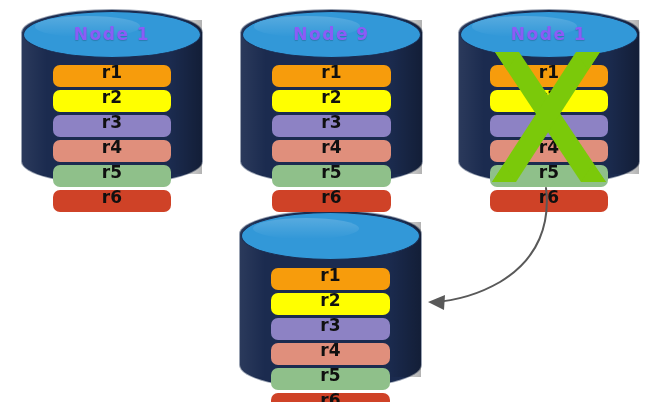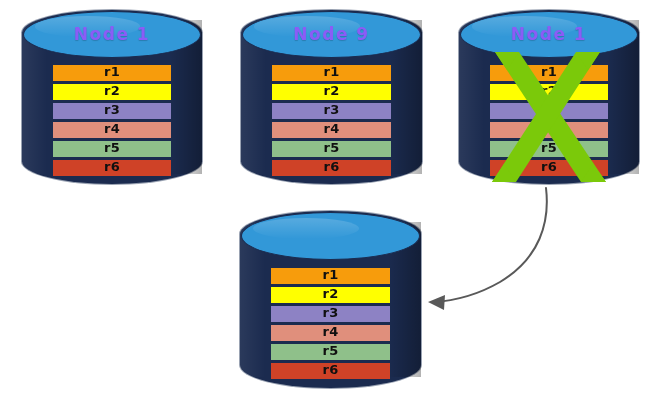--- a/index.html
+++ b/index.html
@@ -88,25 +88,25 @@
   }
 
   
   .records {
     position: absolute;
     left: 17%;
     width: 66%;
     z-index: 3;
   }
   .rec {
-    height: 16px;
+    height: 22px;
     margin-bottom: 3px;
-    border-radius: 0;
+    border-radius: 7px;
     color: #101010;
-    font-size: 13px;
+    font-size: 17px;
     font-weight: bold;
     line-height: 14px;
     text-align: center;
     letter-spacing: 0.2px;
   }
   .rec:last-child { margin-bottom: 9px; }
 
   
   .x-mark {
     position: absolute;

